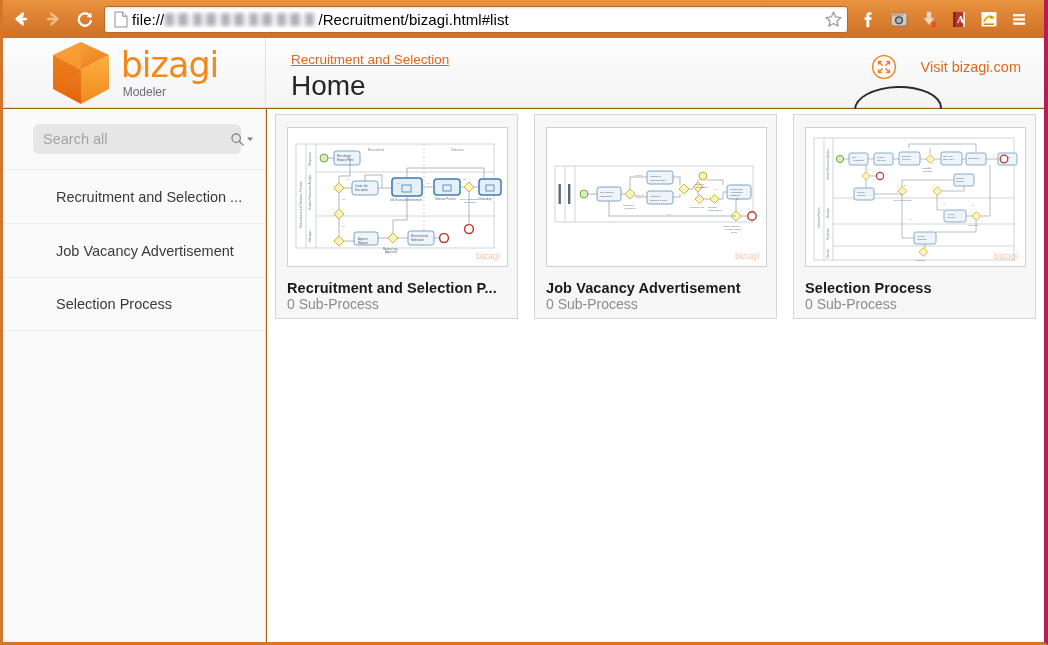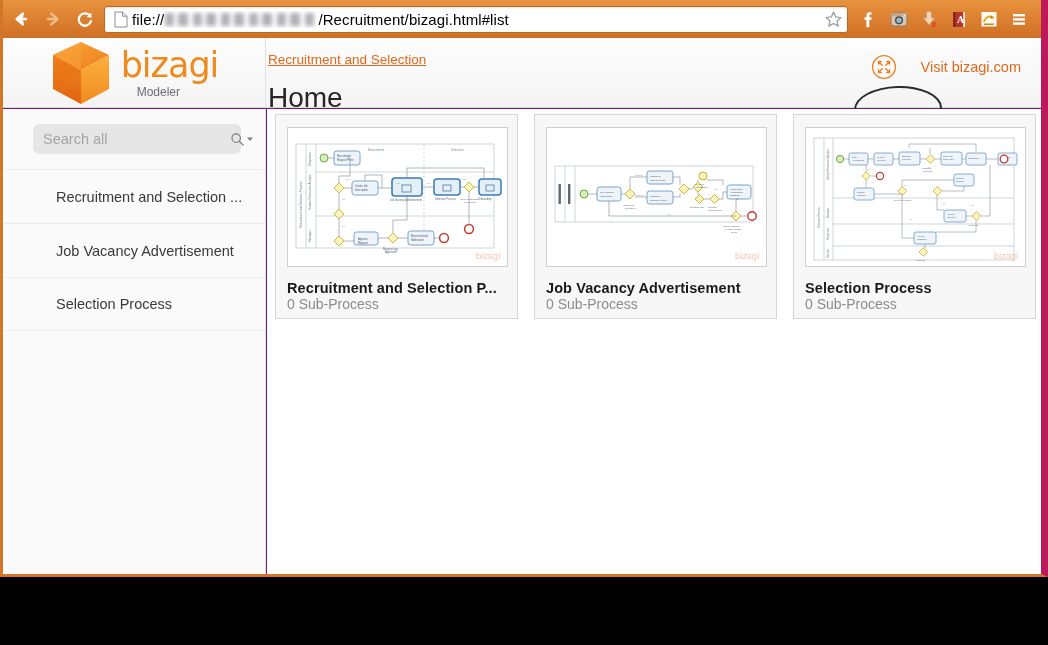--- a/index.html
+++ b/index.html
@@ -6,24 +6,24 @@
   html, body {
     width: 1048px; height: 645px;
     background: #000;
     font-family: "Liberation Sans", sans-serif;
     overflow: hidden;
   }
 
   
   .browser {
     position: absolute; left: 0; top: 0;
-    width: 1048px; height: 577px;
-    background: #701a75;
+    width: 1048px; height: 645px;
+    background: #a16207;
     border-left: 3px solid #d4762a;
-    border-right: 7px solid #be185d;
+    border-right: 4px solid #be185d;
     border-bottom: 3px solid #d4762a;
     border-top: none;
     overflow: hidden;
   }
 
   
   .toolbar {
     position: absolute; left: -3px; top: 0; width: 1048px; height: 38px;
     background: linear-gradient(180deg,#e8933f 0%, #dd8232 45%, #cf7025 100%);
     display: flex; align-items: center;
@@ -76,29 +76,29 @@
     border-right: 1px solid #e2e2e2;
     display: flex; align-items: center; justify-content: center;
   }
   .logo-row { display: flex; align-items: center; gap: 9px; }
   .logo-text { display: flex; flex-direction: column; line-height: 1; }
   .logo-word {
     font-size: 35px; color: #f08a1e; font-weight: 400; letter-spacing: -1px;
     font-family: "DejaVu Sans", sans-serif;
   }
   .logo-sub {
-    font-size: 12px; color: #6c6c78; margin-top: 3px; margin-left: 16px;
+    font-size: 12px; color: #6c6c78; margin-top: 3px; margin-left: 2px;
     font-family: "Liberation Sans", sans-serif;
   }
-  .crumb-zone { position: absolute; left: 265px; top: 12px; }
+  .crumb-zone { position: absolute; left: 288px; top: 12px; }
   .crumb-link {
     font-size: 13.5px; color: #e2691a; text-decoration: underline; cursor: pointer;
     display: inline-block;
   }
-  .page-title { font-size: 28px; color: #262626; font-weight: 400; margin-top: 14px; line-height: 1.15; }
+  .page-title { font-size: 28px; color: #262626; font-weight: 400; margin-top: 2px; line-height: 1.15; }
 
   .visit-zone {
     position: absolute; right: 24px; top: 16px; display: flex; align-items: center; gap: 24px;
     cursor: pointer;
   }
   .visit-label { font-size: 14.5px; color: #e2691a; }
   .annot-ellipse {
     position: absolute; left: 851px; top: 48px; width: 88px; height: 45px;
     border: 2.2px solid #2b2b2b; border-radius: 50%;
     transform: rotate(-1.5deg);

